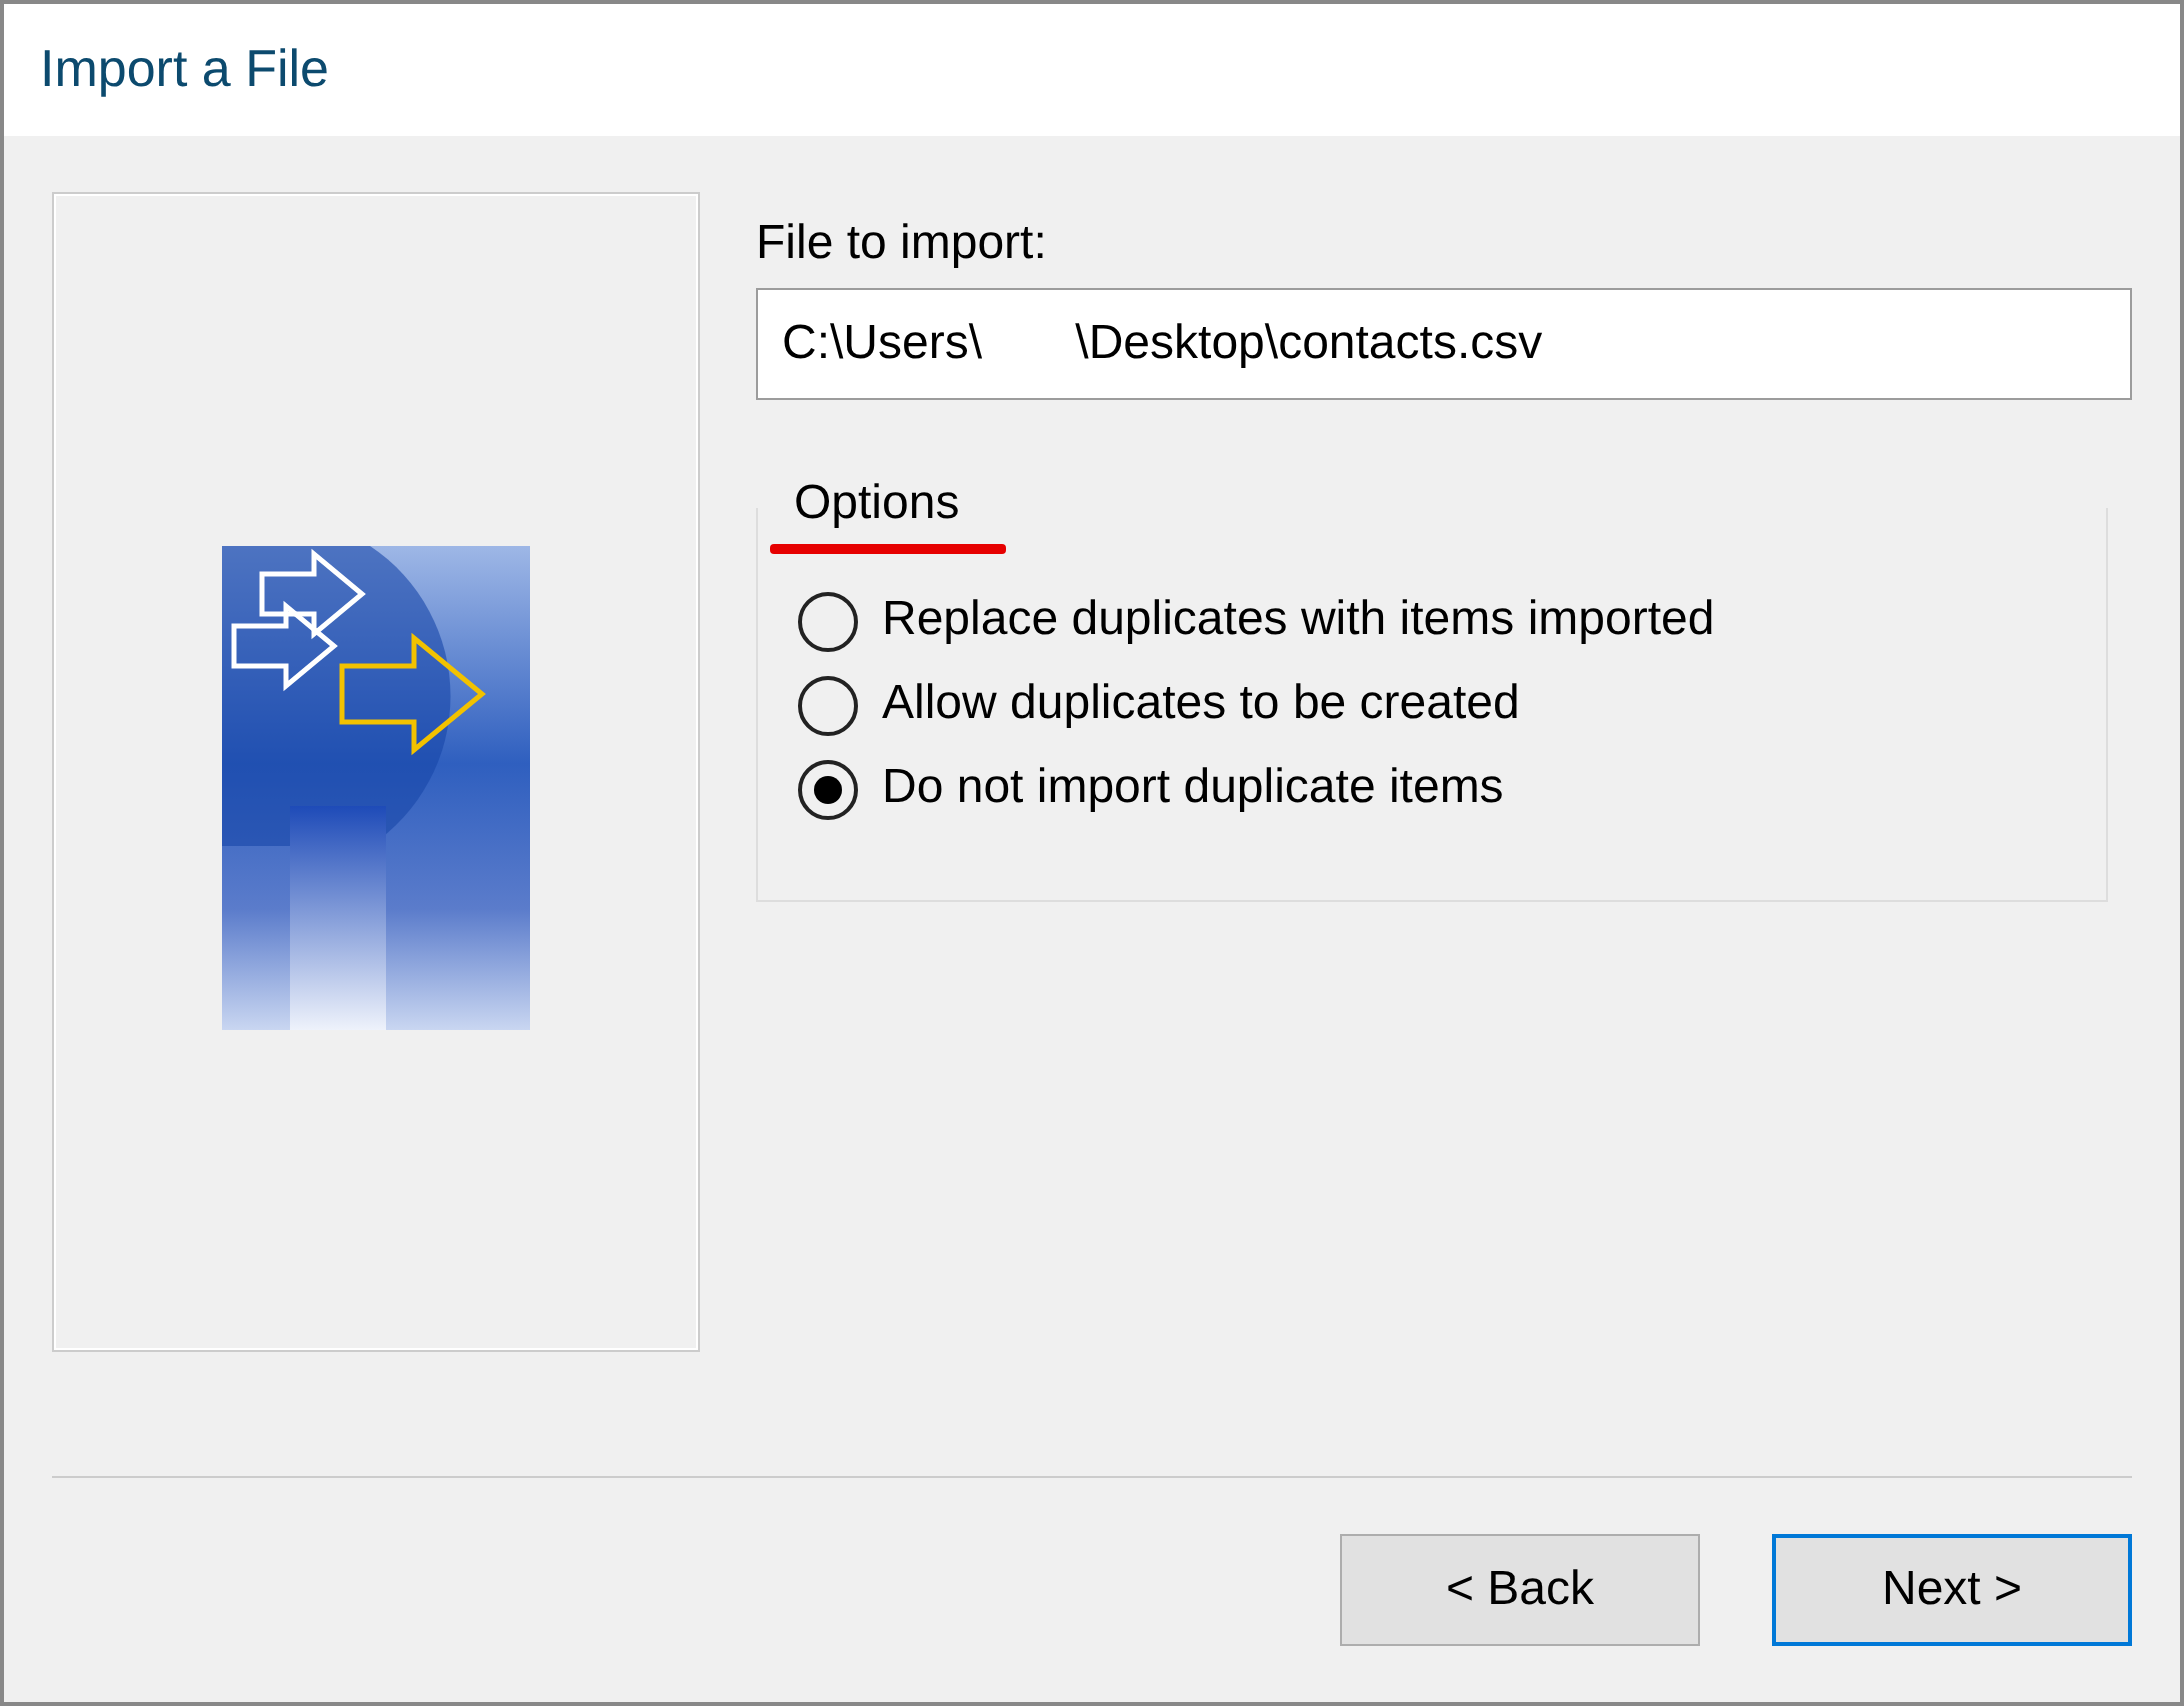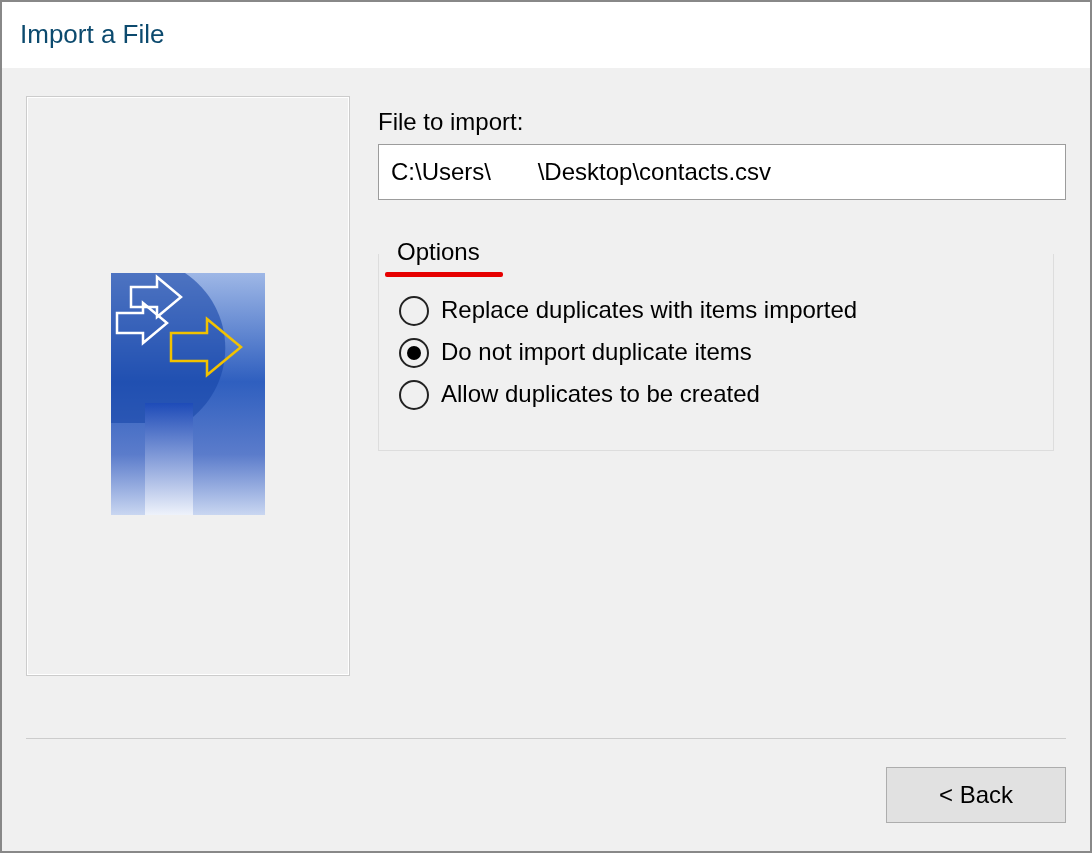--- a/index.html
+++ b/index.html
@@ -180,35 +180,36 @@
         </div>
 
         <div class="options-box">
           <div class="options-legend">Options</div>
           <div class="options-underline"></div>
 
           <div id="opt0" class="radio-row" data-checked="false">
             <span class="radio-outer"></span>
             <span>Replace duplicates with items imported</span>
           </div>
+          <div id="opt1" class="radio-row" data-checked="false">
+            <span class="radio-outer"></span>
+            <span>Allow duplicates to be created</span>
+          </div>
           <div id="opt2" class="radio-row" data-checked="true">
             <span class="radio-outer">
                 <span class="radio-inner"></span>
               </span>
             <span>Do not import duplicate items</span>
           </div>
-          <div id="opt1" class="radio-row" data-checked="false">
-            <span class="radio-outer"></span>
-            <span>Allow duplicates to be created</span>
-          </div>
         </div>
       </div>
 
     </div>
 
     <div class="separator"></div>
 
     <div class="button-row">
       <button class="btn nav-btn">&lt; Back</button>
+      <button class="btn nav-btn default-btn">Next &gt;</button>
     </div>
 
   </div>
 </div>
 
 </body></html>

